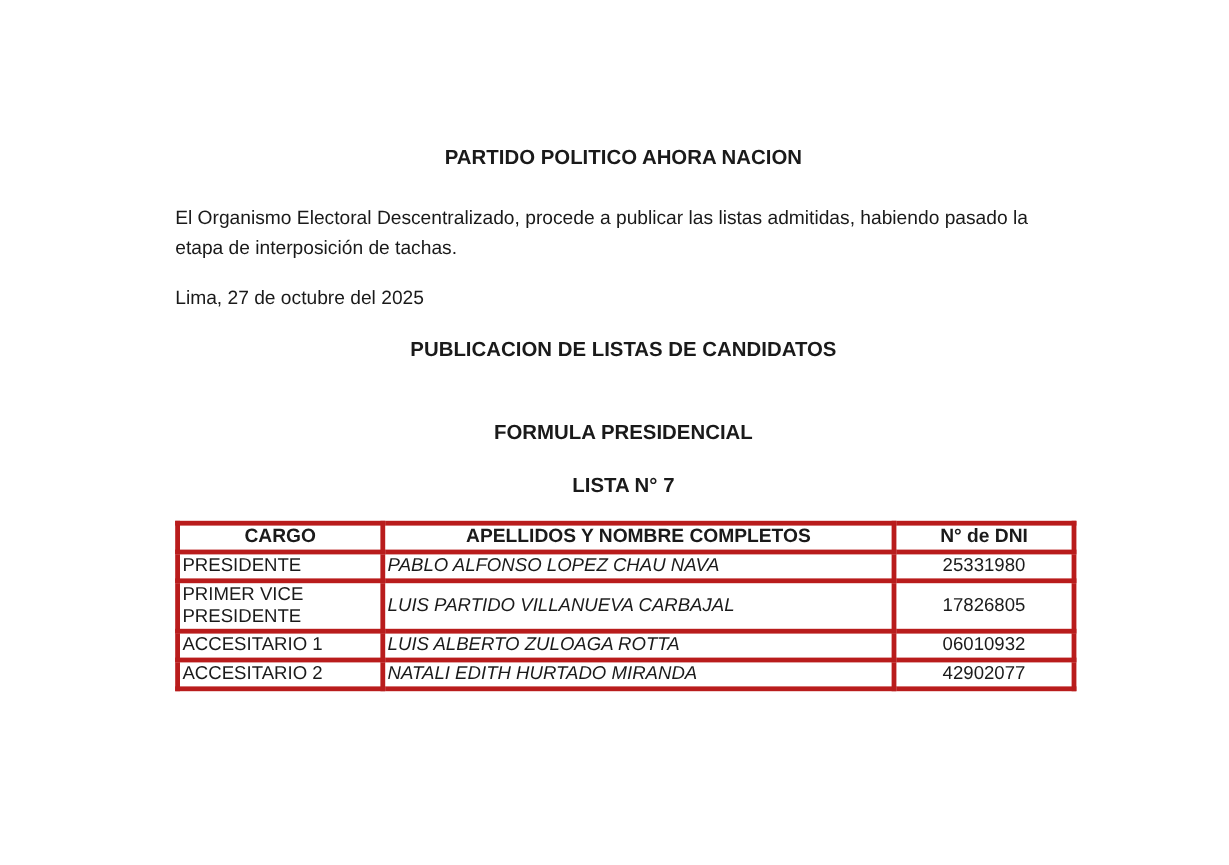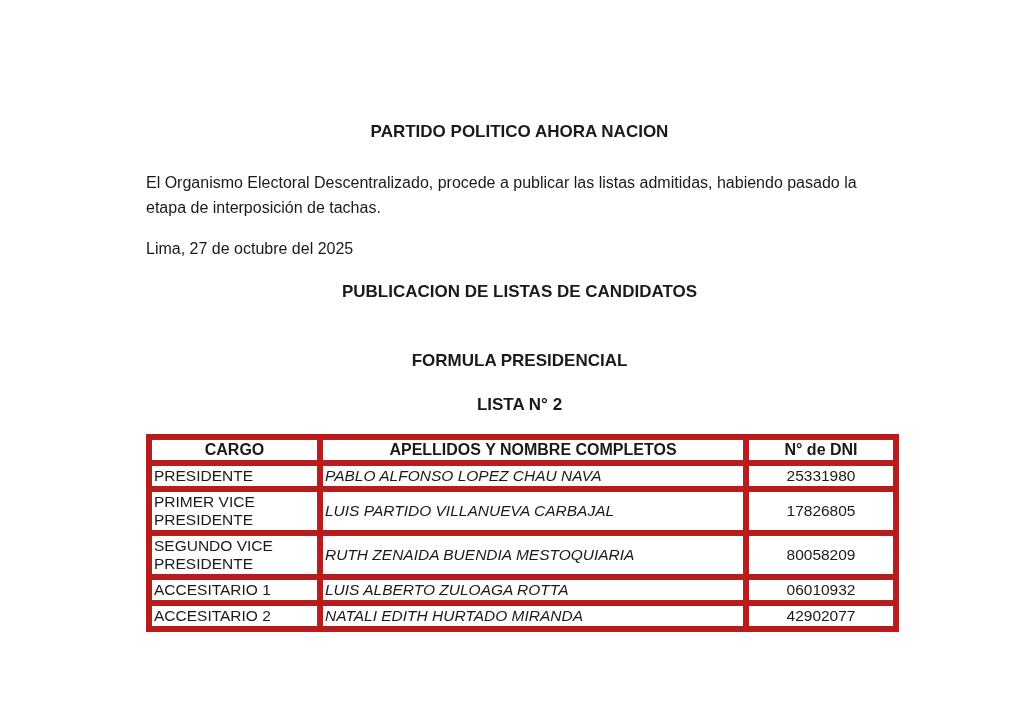--- a/index.html
+++ b/index.html
@@ -51,21 +51,21 @@
     border-collapse: collapse;
     table-layout: fixed;
     width: 747px;
     font-size: 15.5px;
   }
   table.candidates col.c-cargo  { width: 171px; }
   table.candidates col.c-nombre { width: 426px; }
   table.candidates col.c-dni    { width: 150px; }
   table.candidates th,
   table.candidates td {
-    border: 6px solid #b91c1c;
+    border: 4px solid #b91c1c;
     padding: 1px 2px;
     line-height: 18px;
     vertical-align: middle;
   }
   table.candidates th {
     font-size: 16px;
     font-weight: bold;
     text-align: center;
     height: 22px;
   }
@@ -91,21 +91,21 @@
 
 
   <p class="intro">El Organismo Electoral Descentralizado, procede a publicar las listas admitidas, habiendo pasado la etapa de interposición de tachas.</p>
 
   <p class="dateline">Lima, 27 de octubre del 2025</p>
 
   <p class="heading section-heading">PUBLICACION DE LISTAS DE CANDIDATOS</p>
 
   <p class="heading formula-heading">FORMULA PRESIDENCIAL</p>
 
-  <p class="heading lista-heading">LISTA N° 2</p>
+  <p class="heading lista-heading">LISTA N° 7</p>
 
   <table class="candidates">
     <colgroup>
       <col class="c-cargo">
       <col class="c-nombre">
       <col class="c-dni">
     </colgroup>
     <thead>
       <tr>
         <th>CARGO</th>
@@ -118,25 +118,20 @@
         <td class="cell-cargo">PRESIDENTE</td>
         <td class="cell-nombre">PABLO ALFONSO LOPEZ CHAU NAVA</td>
         <td class="cell-dni">25331980</td>
       </tr>
       <tr>
         <td class="cell-cargo">PRIMER VICE PRESIDENTE</td>
         <td class="cell-nombre">LUIS PARTIDO VILLANUEVA CARBAJAL</td>
         <td class="cell-dni">17826805</td>
       </tr>
       <tr>
-        <td class="cell-cargo">SEGUNDO VICE PRESIDENTE</td>
-        <td class="cell-nombre">RUTH ZENAIDA BUENDIA MESTOQUIARIA</td>
-        <td class="cell-dni">80058209</td>
-      </tr>
-      <tr>
         <td class="cell-cargo">ACCESITARIO 1</td>
         <td class="cell-nombre">LUIS ALBERTO ZULOAGA ROTTA</td>
         <td class="cell-dni">06010932</td>
       </tr>
       <tr>
         <td class="cell-cargo">ACCESITARIO 2</td>
         <td class="cell-nombre">NATALI EDITH HURTADO MIRANDA</td>
         <td class="cell-dni">42902077</td>
       </tr>
     </tbody>

